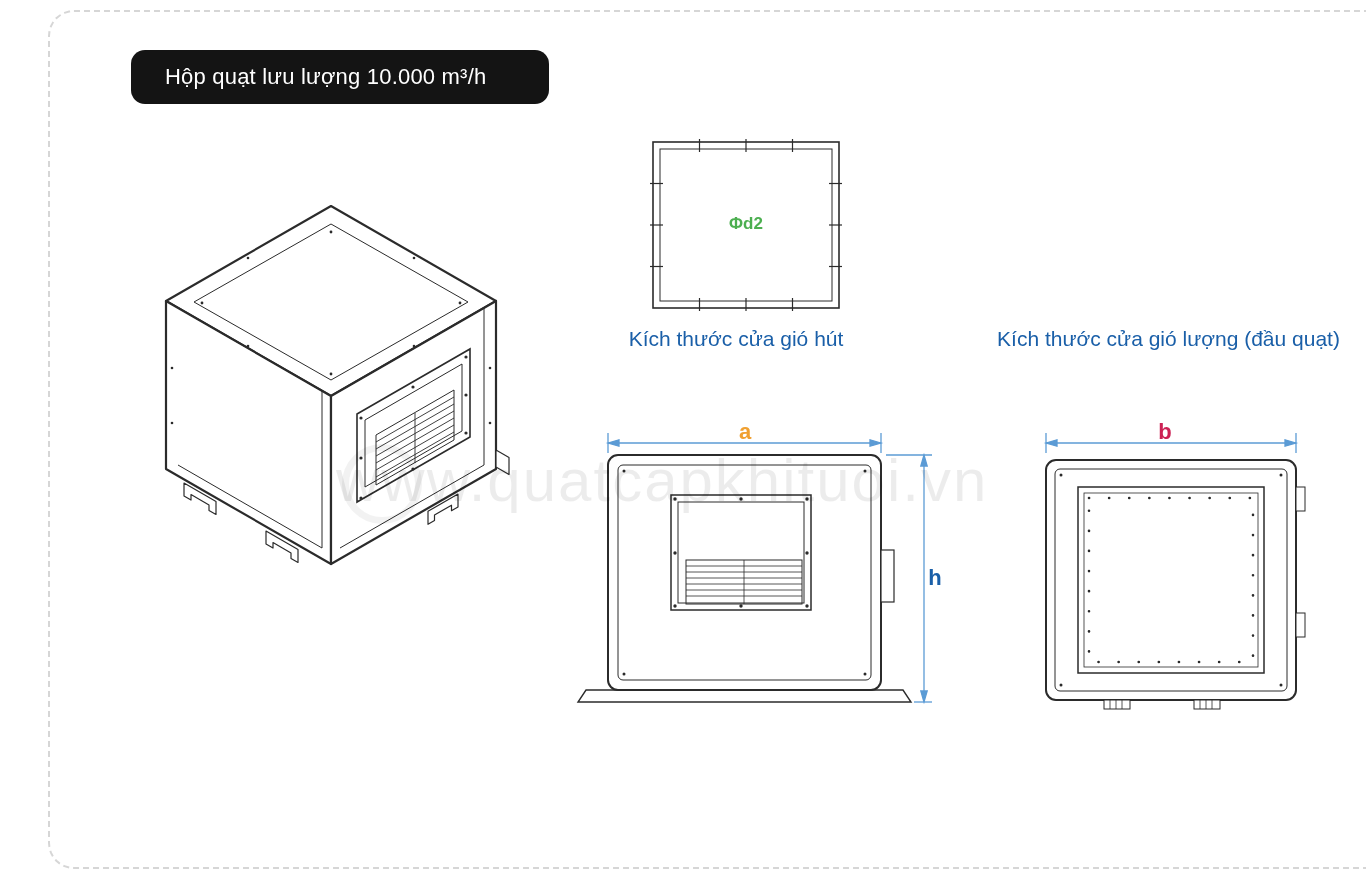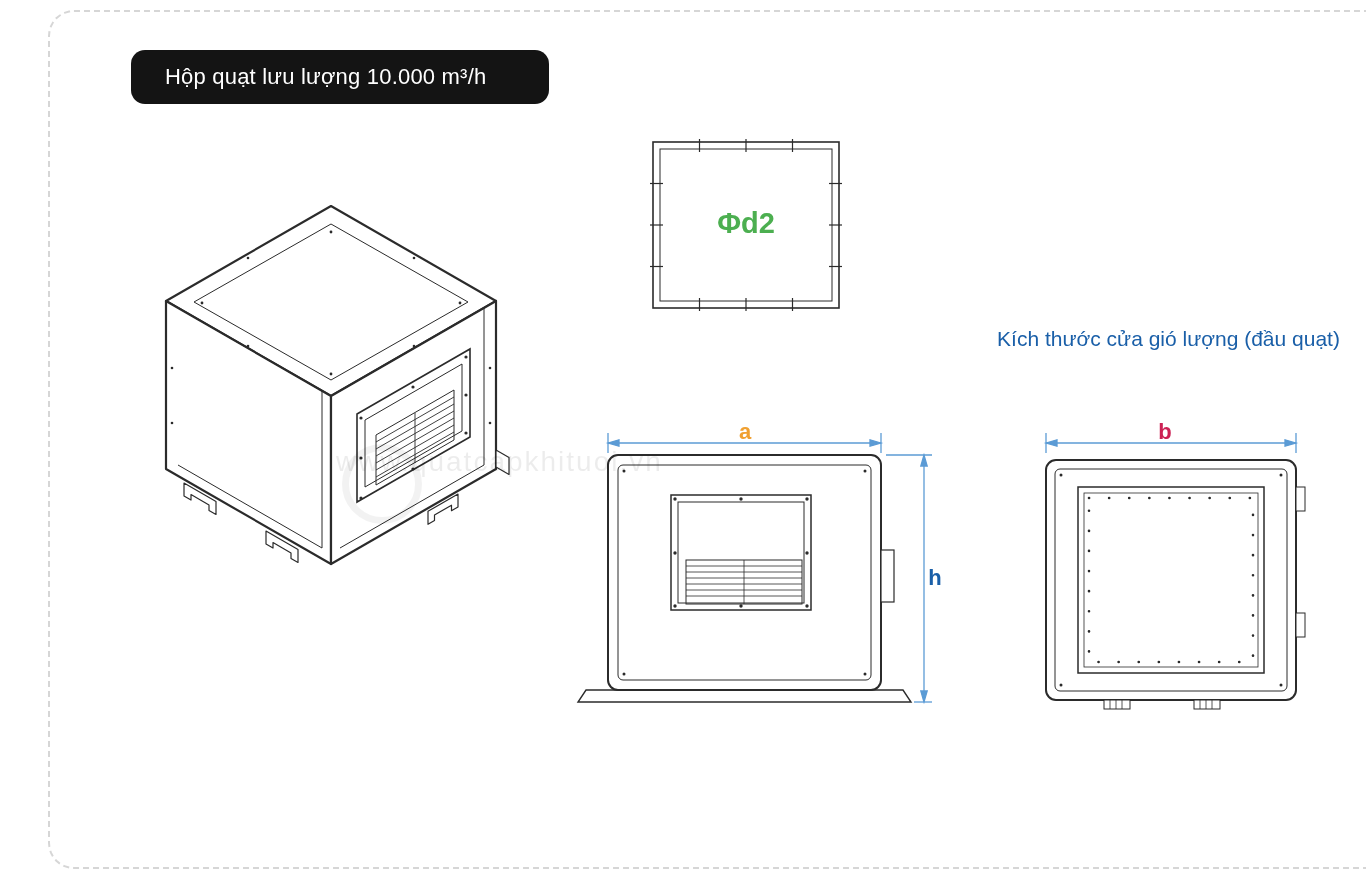--- a/index.html
+++ b/index.html
@@ -7,28 +7,28 @@
   .canvas{position:relative;width:1366px;height:879px;background:#ffffff;overflow:hidden;margin-left:36px;}
   .frame{position:absolute;left:12px;top:10px;right:12px;bottom:10px;
          border:2px dashed #d6d6d6;border-radius:26px;pointer-events:none;}
   .badge{position:absolute;left:95px;top:50px;width:418px;height:54px;
          background:#141414;border-radius:14px;display:flex;align-items:center;
          padding-left:34px;box-sizing:border-box;}
   .badge span{color:#ffffff;font-size:22px;letter-spacing:0.2px;}
   .drawing{position:absolute;}
   .flange-label{position:absolute;left:0;right:0;top:50%;transform:translateY(-54%);
          text-align:center;font-weight:bold;color:#4caf50;}
-  .label-d2{font-size:29px;text-align:center;}
+  .label-d2{font-size:17px;text-align:center;}
   .label-d1{font-size:20px;}
   .caption{position:absolute;text-align:center;color:#1a5fa8;font-size:21px;}
   .dim-letter{position:absolute;width:34px;text-align:center;font-weight:bold;font-size:22px;}
   .dim-a{left:692px;top:419px;color:#f0a030;}
   .dim-h{left:882px;top:565px;color:#1a5fa8;}
   .dim-b{left:1112px;top:419px;color:#cc2255;}
-  .watermark{position:absolute;left:300px;top:446px;width:640px;font-size:28px;
+  .watermark{position:absolute;left:300px;top:446px;width:640px;font-size:60px;
          color:#000;opacity:0.07;letter-spacing:2px;pointer-events:none;white-space:nowrap;}
   .watermark-circle{position:absolute;left:306px;top:444px;width:66px;height:66px;
          border:7px solid #000;border-radius:50%;opacity:0.05;pointer-events:none;}
   svg{display:block;}
 </style>
 </head>
 <body>
 
 <div class="canvas">
 
@@ -115,20 +115,21 @@
           <line x1="180" y1="45.5" x2="193" y2="45.5"></line>
             <line x1="180" y1="87" x2="193" y2="87"></line>
             <line x1="180" y1="128.5" x2="193" y2="128.5"></line>
         </g>
       </g>
     </svg>
     <span class="flange-label label-d2">Φd2</span>
   </div>
 
 
+  <div class="caption" style="left:555px;top:327px;width:290px;">Kích thước cửa gió hút</div>
   <div class="caption" style="left:950px;top:327px;width:365px;">Kích thước cửa gió lượng (đầu quạt)</div>
 
   <div class="drawing" style="left:530px;top:425px;width:380px;height:300px;">
     <svg viewBox="0 0 380 300" width="380" height="300">
       <g stroke="#5b9bd5" stroke-width="1.3" fill="#5b9bd5">
         <line x1="42" y1="8" x2="42" y2="28"></line>
         <line x1="315" y1="8" x2="315" y2="28"></line>
         <line x1="42" y1="18" x2="315" y2="18"></line>
         <polygon points="42,18 53,14.8 53,21.2"></polygon>
         <polygon points="315,18 304,14.8 304,21.2"></polygon>

